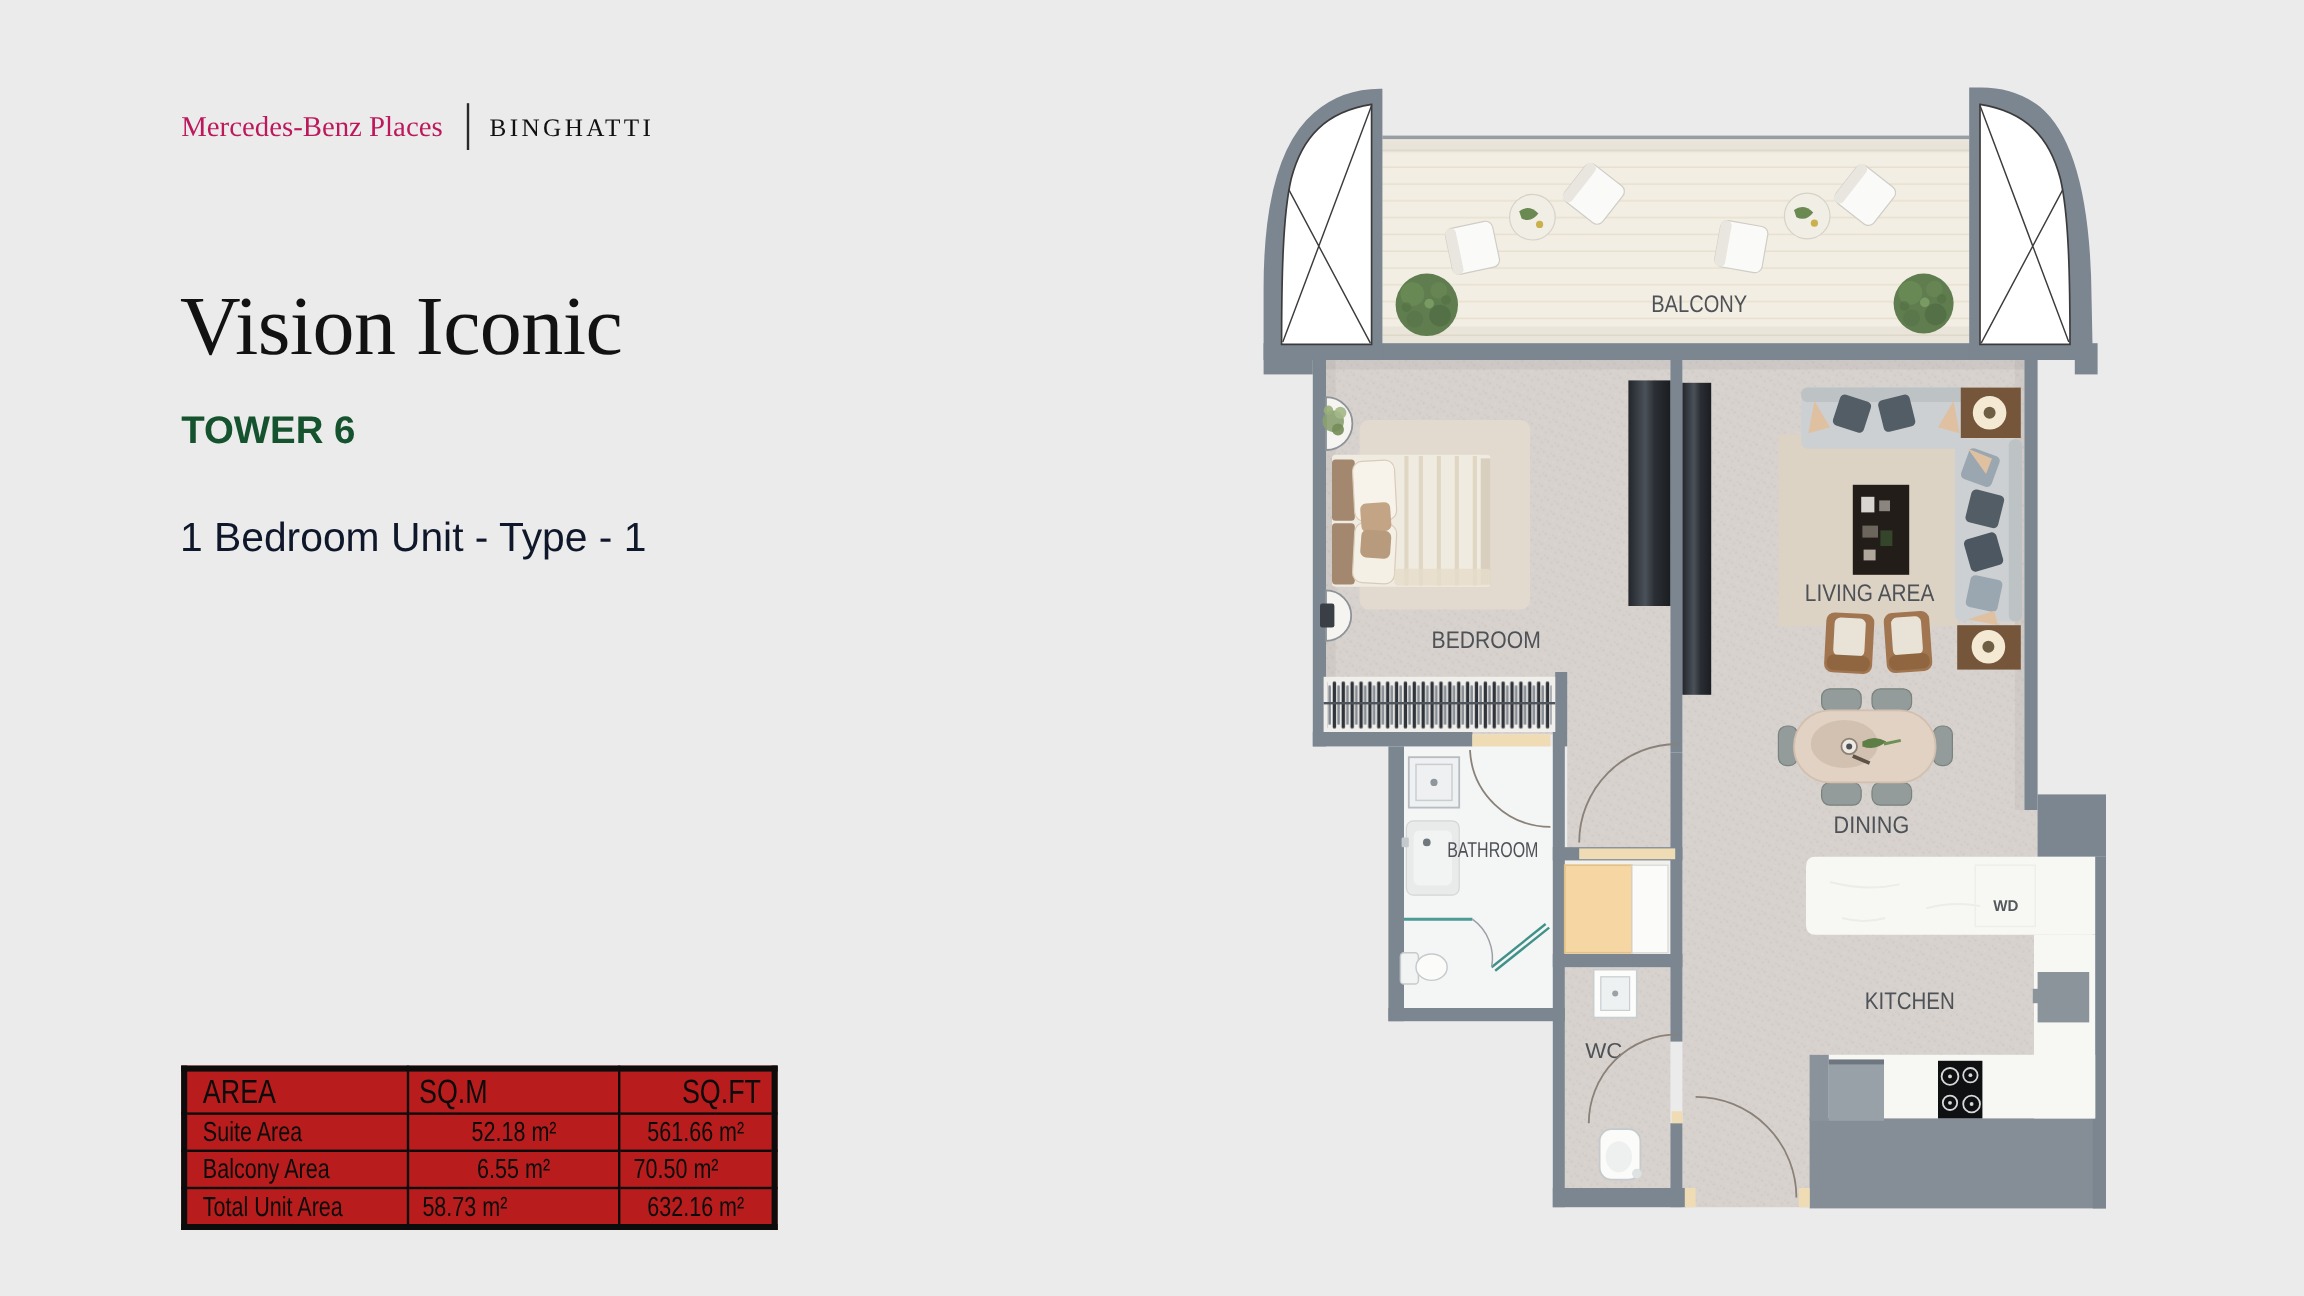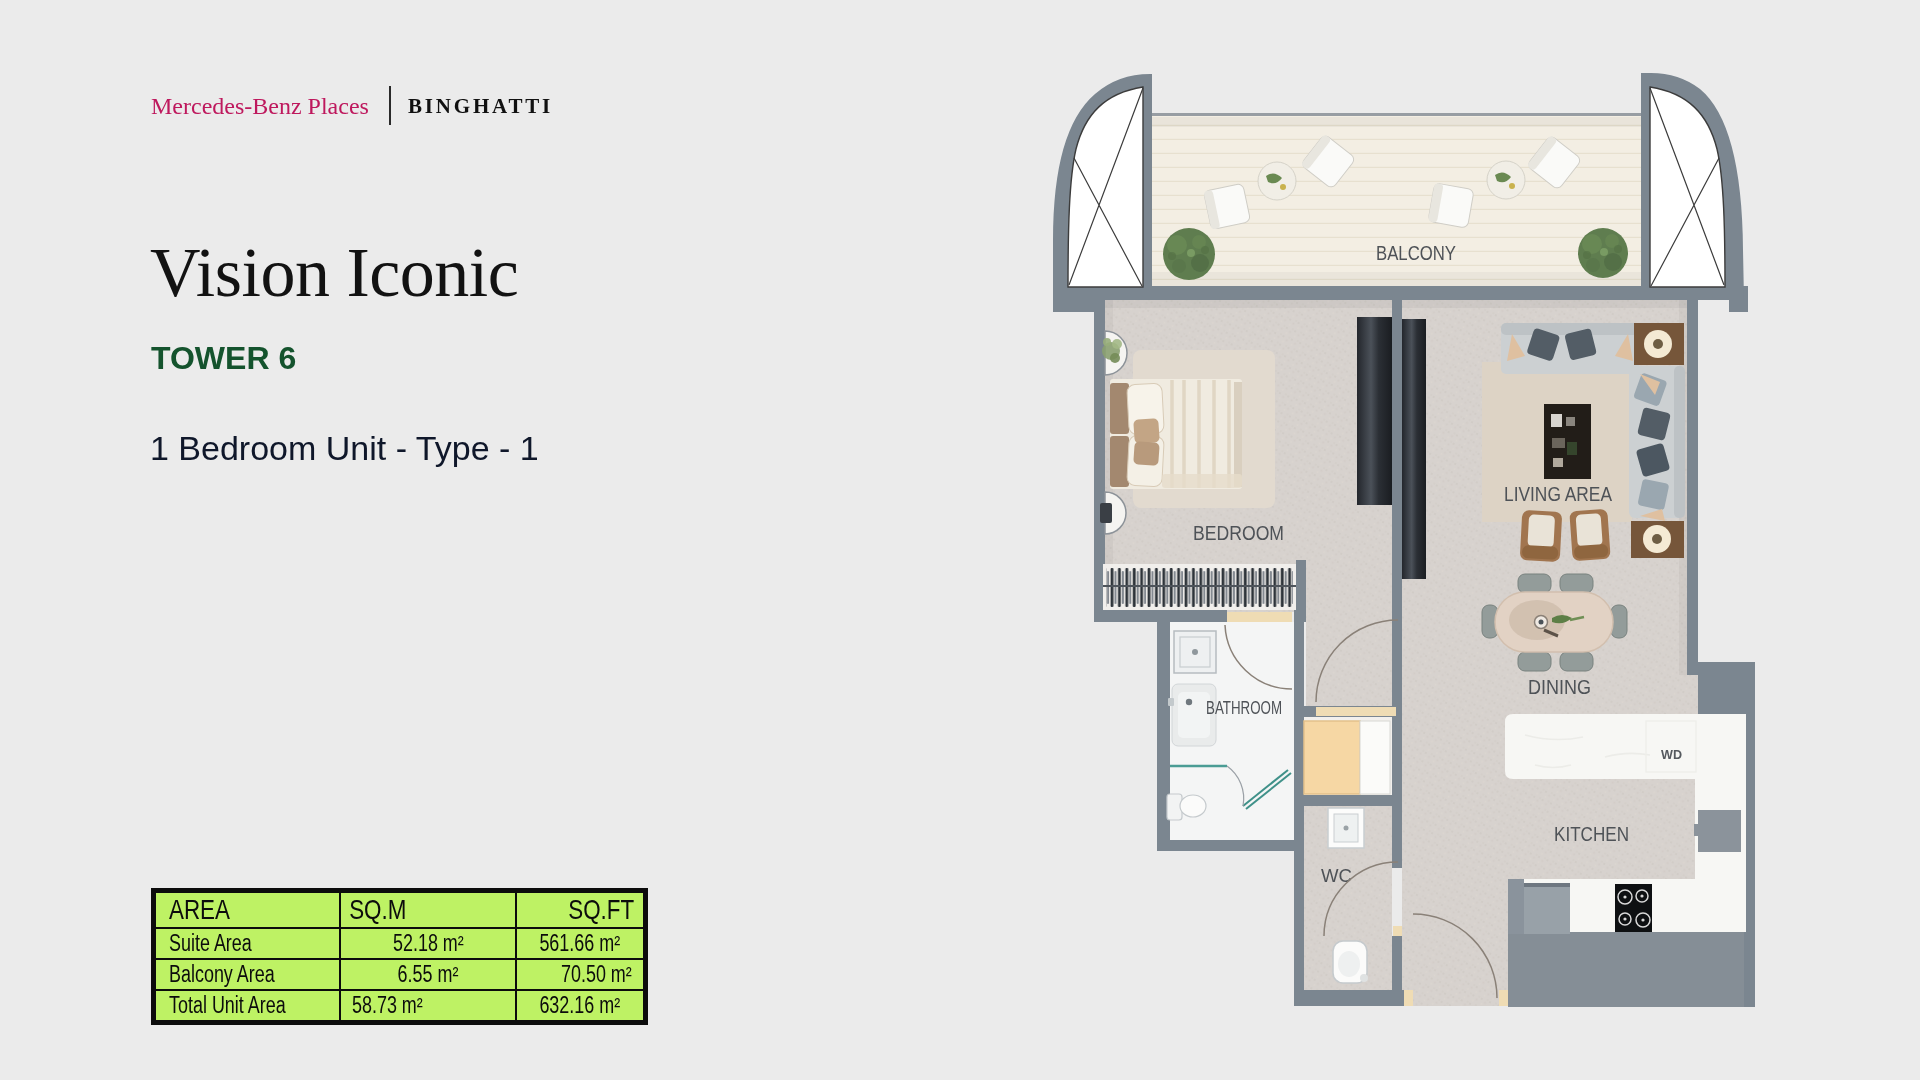--- a/index.html
+++ b/index.html
@@ -6,45 +6,45 @@
     font-family:"Liberation Sans",sans-serif;overflow:hidden;position:relative}
   .abs{position:absolute}
 </style>
 </head>
 <body>
 
 <div class="abs" style="left:151px;top:93px;font-family:'Liberation Serif',serif;font-size:24px;color:#be185d;">Mercedes-Benz Places</div>
 
 <div class="abs" style="left:389px;top:86px;width:2px;height:39px;background:#2a2a2a;"></div>
 
-<div class="abs" style="left:408px;top:94px;font-family:'Liberation Serif',serif;font-size:21px;font-weight:bold;letter-spacing:2.8px;color:#111;">BINGHATTI</div>
+<div class="abs" style="left:408px;top:94px;font-family:'Liberation Serif',serif;font-size:21px;font-weight:normal;letter-spacing:2.8px;color:#111;">BINGHATTI</div>
 
 <div class="abs" style="left:150px;top:233px;font-family:'Liberation Serif',serif;font-size:70px;letter-spacing:-0.5px;color:#121212;">Vision Iconic</div>
 
 <div class="abs" style="left:151px;top:340px;font-size:32px;font-weight:bold;letter-spacing:0px;color:#14532d;">TOWER 6</div>
 
 <div class="abs" style="left:150px;top:429px;font-size:34px;letter-spacing:0px;color:#0f172a;">1 Bedroom Unit - Type - 1</div>
 
 <div class="abs" style="left:151px;top:888px;width:497px;">
-<table style="width:100%;border-collapse:collapse;border:5px solid #0c0c0c;background:#bef264;color:#0c0c0c;">
+<table style="width:100%;border-collapse:collapse;border:5px solid #0c0c0c;background:#b91c1c;color:#0c0c0c;">
   <tbody>
         <tr style="height:36px;">
     <td style="border:2px solid #0c0c0c;width:170px;padding:0 0 0 13px;"><span style="display:inline-block;font-size:28px;transform:scaleX(0.8);transform-origin:0 50%;white-space:nowrap;">AREA</span></td>
     <td style="border:2px solid #0c0c0c;width:172px;text-align:left;"><span style="display:inline-block;font-size:28px;transform:scaleX(0.8);white-space:nowrap;">SQ.M</span></td>
     <td style="border:2px solid #0c0c0c;text-align:right;"><span style="display:inline-block;font-size:28px;transform:scaleX(0.8);white-space:nowrap;">SQ.FT</span></td>
   </tr>
   <tr style="height:26px;">
     <td style="border:2px solid #0c0c0c;padding:0 0 0 13px;"><span style="display:inline-block;font-size:23px;transform:scaleX(0.78);transform-origin:0 50%;white-space:nowrap;">Suite Area</span></td>
     <td style="border:2px solid #0c0c0c;text-align:center;"><span style="display:inline-block;font-size:23px;transform:scaleX(0.78);white-space:nowrap;">52.18 m²</span></td>
     <td style="border:1px solid #6d28d9;text-align:center;"><span style="display:inline-block;font-size:23px;transform:scaleX(0.78);white-space:nowrap;">561.66 m²</span></td>
   </tr>
   <tr style="height:27px;">
     <td style="border:2px solid #0c0c0c;padding:0 0 0 13px;"><span style="display:inline-block;font-size:23px;transform:scaleX(0.78);transform-origin:0 50%;white-space:nowrap;">Balcony Area</span></td>
     <td style="border:2px solid #0c0c0c;text-align:center;"><span style="display:inline-block;font-size:23px;transform:scaleX(0.78);white-space:nowrap;">6.55 m²</span></td>
-    <td style="border:2px solid #0c0c0c;text-align:right;margin-left:27px;"><span style="display:inline-block;font-size:23px;transform:scaleX(0.78);white-space:nowrap;">70.50 m²</span></td>
+    <td style="border:2px solid #0c0c0c;text-align:left;margin-left:27px;"><span style="display:inline-block;font-size:23px;transform:scaleX(0.78);white-space:nowrap;">70.50 m²</span></td>
   </tr>
   <tr style="height:26px;">
     <td style="border:2px solid #0c0c0c;padding:0 0 0 13px;"><span style="display:inline-block;font-size:23px;transform:scaleX(0.78);transform-origin:0 50%;white-space:nowrap;">Total Unit Area</span></td>
     <td style="border:2px solid #0c0c0c;"><span style="display:inline-block;font-size:23px;transform:scaleX(0.78);white-space:nowrap;">58.73 m²</span></td>
     <td style="border:2px solid #0c0c0c;text-align:center;"><span style="display:inline-block;font-size:23px;transform:scaleX(0.78);white-space:nowrap;">632.16 m²</span></td>
   </tr>
 </tbody>
     </table>
 </div>
 

